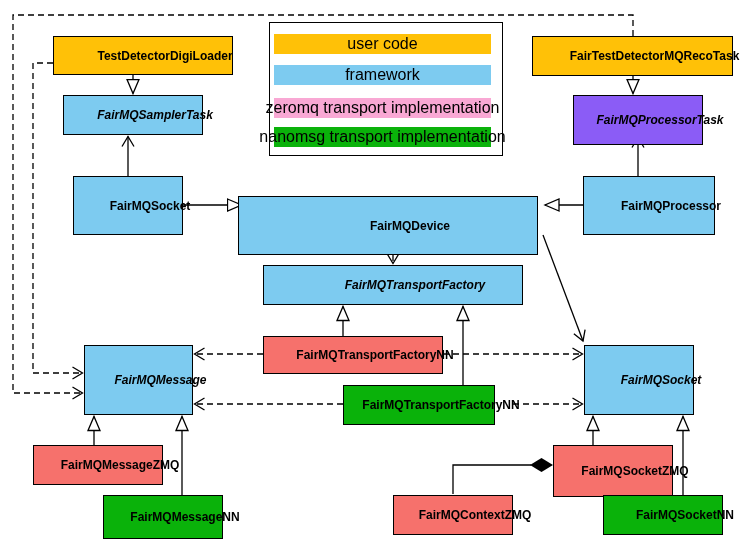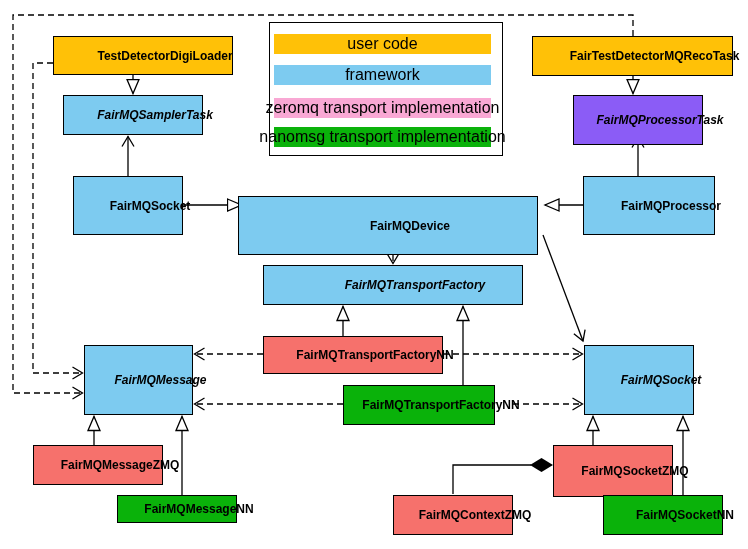--- a/index.html
+++ b/index.html
@@ -87,21 +87,21 @@
   <div class="node" style="left: 263px; top: 336px; width: 180px; height: 38px; background: rgb(246, 113, 108);">FairMQTransportFactoryNN</div>
 
   <div class="node" style="left: 343px; top: 385px; width: 152px; height: 40px; background: rgb(10, 178, 10);">FairMQTransportFactoryNN</div>
 
   <div class="node abstract" style="left: 84px; top: 345px; width: 109px; height: 70px; background: rgb(125, 203, 240);">FairMQMessage</div>
 
   <div class="node abstract" style="left: 584px; top: 345px; width: 110px; height: 70px; background: rgb(125, 203, 240);">FairMQSocket</div>
 
   <div class="node" style="left: 33px; top: 445px; width: 130px; height: 40px; background: rgb(246, 113, 108);">FairMQMessageZMQ</div>
 
-  <div class="node" style="left: 117px; top: 495px; width: 120px; height: 28px; background: rgb(10, 178, 10);">FairMQMessageNN</div>
+  <div class="node" style="left: 103px; top: 495px; width: 120px; height: 44px; background: rgb(10, 178, 10);">FairMQMessageNN</div>
 
   <div class="node" style="left: 553px; top: 445px; width: 120px; height: 52px; background: rgb(246, 113, 108);">FairMQSocketZMQ</div>
 
   <div class="node" style="left: 603px; top: 495px; width: 120px; height: 40px; background: rgb(10, 178, 10);">FairMQSocketNN</div>
 
   <div class="node" style="left: 393px; top: 495px; width: 120px; height: 40px; background: rgb(246, 113, 108);">FairMQContextZMQ</div>
 
   <div class="legend" style="left:269px;top:22px;width:234px;height:134px">
     <div class="legend-bar" style="top: 11px; background: rgb(255, 193, 7);">user code</div>
     <div class="legend-bar" style="top: 42px; background: rgb(125, 203, 240);">framework</div>

